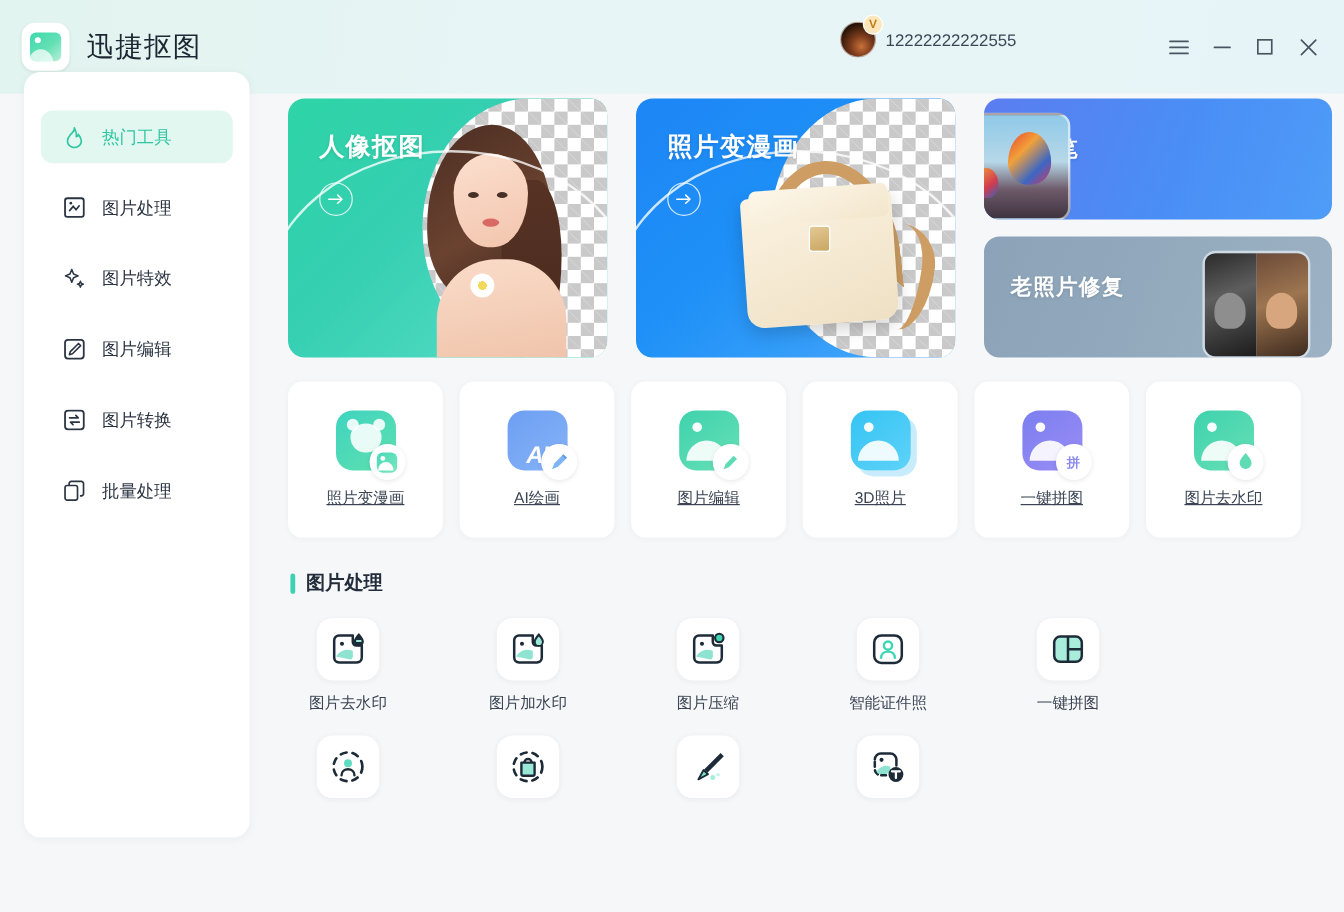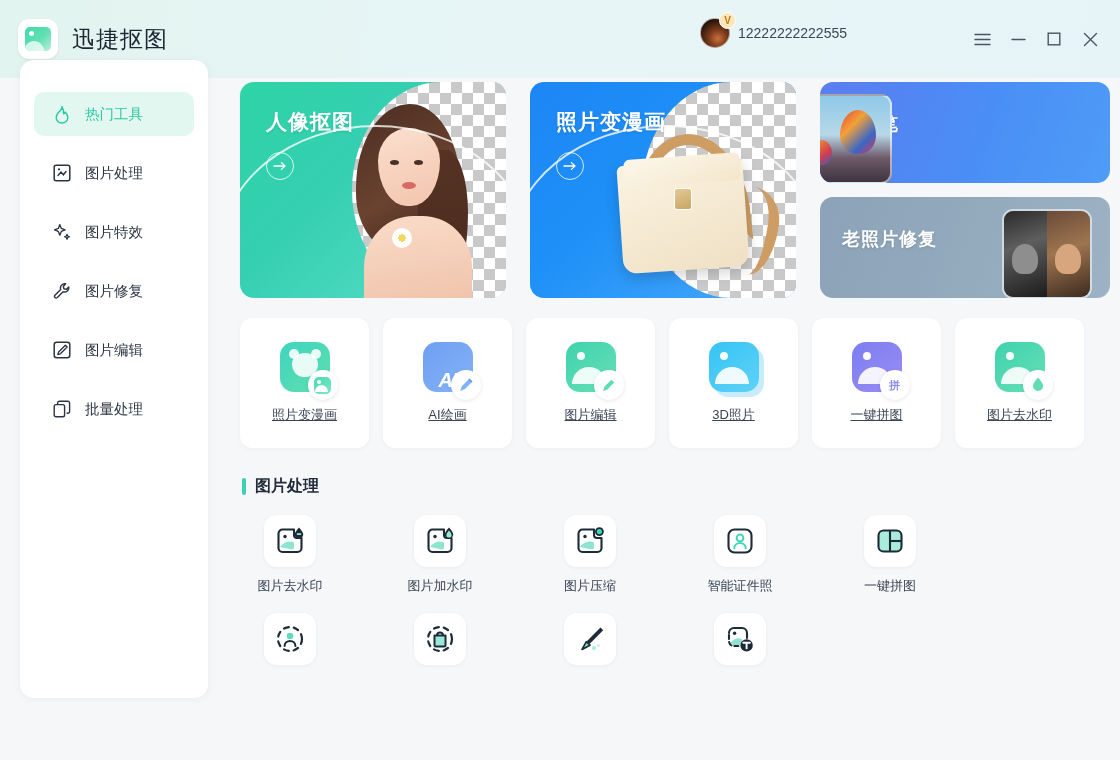--- a/index.html
+++ b/index.html
@@ -296,39 +296,40 @@
   <div class="nav-item">
     <span class="nav-icon">
       <svg width="19" height="19" viewBox="0 0 19 19">
           <path d="M6.8 1.6 8.3 5.4l3.8 1.5-3.8 1.5-1.5 3.8-1.5-3.8L1.5 6.9l3.8-1.5z" fill="none" stroke="#2b3442" stroke-width="1.3" stroke-linejoin="round"></path>
           <path d="M14 11.3l.7 1.8 1.8.7-1.8.7-.7 1.8-.7-1.8-1.8-.7 1.8-.7z" fill="none" stroke="#2b3442" stroke-width="1.2" stroke-linejoin="round"></path>
         </svg>
     </span>
     <span>图片特效</span>
   </div>
 
-  <div class="nav-item">
-    <span class="nav-icon">
-      <svg width="19" height="19" viewBox="0 0 19 19">
-          <path d="M12.6 1.8a4.3 4.3 0 0 0-4.9 5.6L1.9 13.2a1.7 1.7 0 0 0 2.4 2.4l5.8-5.8a4.3 4.3 0 0 0 5.6-4.9l-2.5 2.5-2.3-.6-.6-2.3z" fill="none" stroke="#2b3442" stroke-width="1.4" stroke-linejoin="round"></path>
-        </svg>
-    </span>
-    <span>图片修复</span>
-  </div>
 
   <div class="nav-item">
     <span class="nav-icon">
       <svg width="18" height="18" viewBox="0 0 18 18">
           <rect x="1.2" y="1.2" width="15.6" height="15.6" rx="2.5" fill="none" stroke="#2b3442" stroke-width="1.5"></rect>
           <path d="M12.4 4.2 5.6 11l-.8 2.6 2.6-.8 6.8-6.8z" fill="none" stroke="#2b3442" stroke-width="1.3" stroke-linejoin="round"></path>
         </svg>
     </span>
     <span>图片编辑</span>
   </div>
 
+  <div class="nav-item">
+    <span class="nav-icon">
+      <svg width="18" height="18" viewBox="0 0 18 18">
+          <rect x="1.2" y="1.2" width="15.6" height="15.6" rx="2.5" fill="none" stroke="#2b3442" stroke-width="1.5"></rect>
+          <path d="M5 7.2h7.2l-2-2M13 10.8H5.8l2 2" fill="none" stroke="#2b3442" stroke-width="1.4" stroke-linecap="round" stroke-linejoin="round"></path>
+        </svg>
+    </span>
+    <span>图片转换</span>
+  </div>
 
   <div class="nav-item">
     <span class="nav-icon">
       <svg width="18" height="18" viewBox="0 0 18 18">
           <rect x="1.2" y="4.6" width="10.4" height="12.2" rx="1.8" fill="none" stroke="#2b3442" stroke-width="1.4"></rect>
           <path d="M4.6 4.2V3a1.8 1.8 0 0 1 1.8-1.8h8.4A1.8 1.8 0 0 1 16.6 3v8.4a1.8 1.8 0 0 1-1.8 1.8h-1.2" fill="none" stroke="#2b3442" stroke-width="1.4"></path>
         </svg>
     </span>
     <span>批量处理</span>
   </div>

